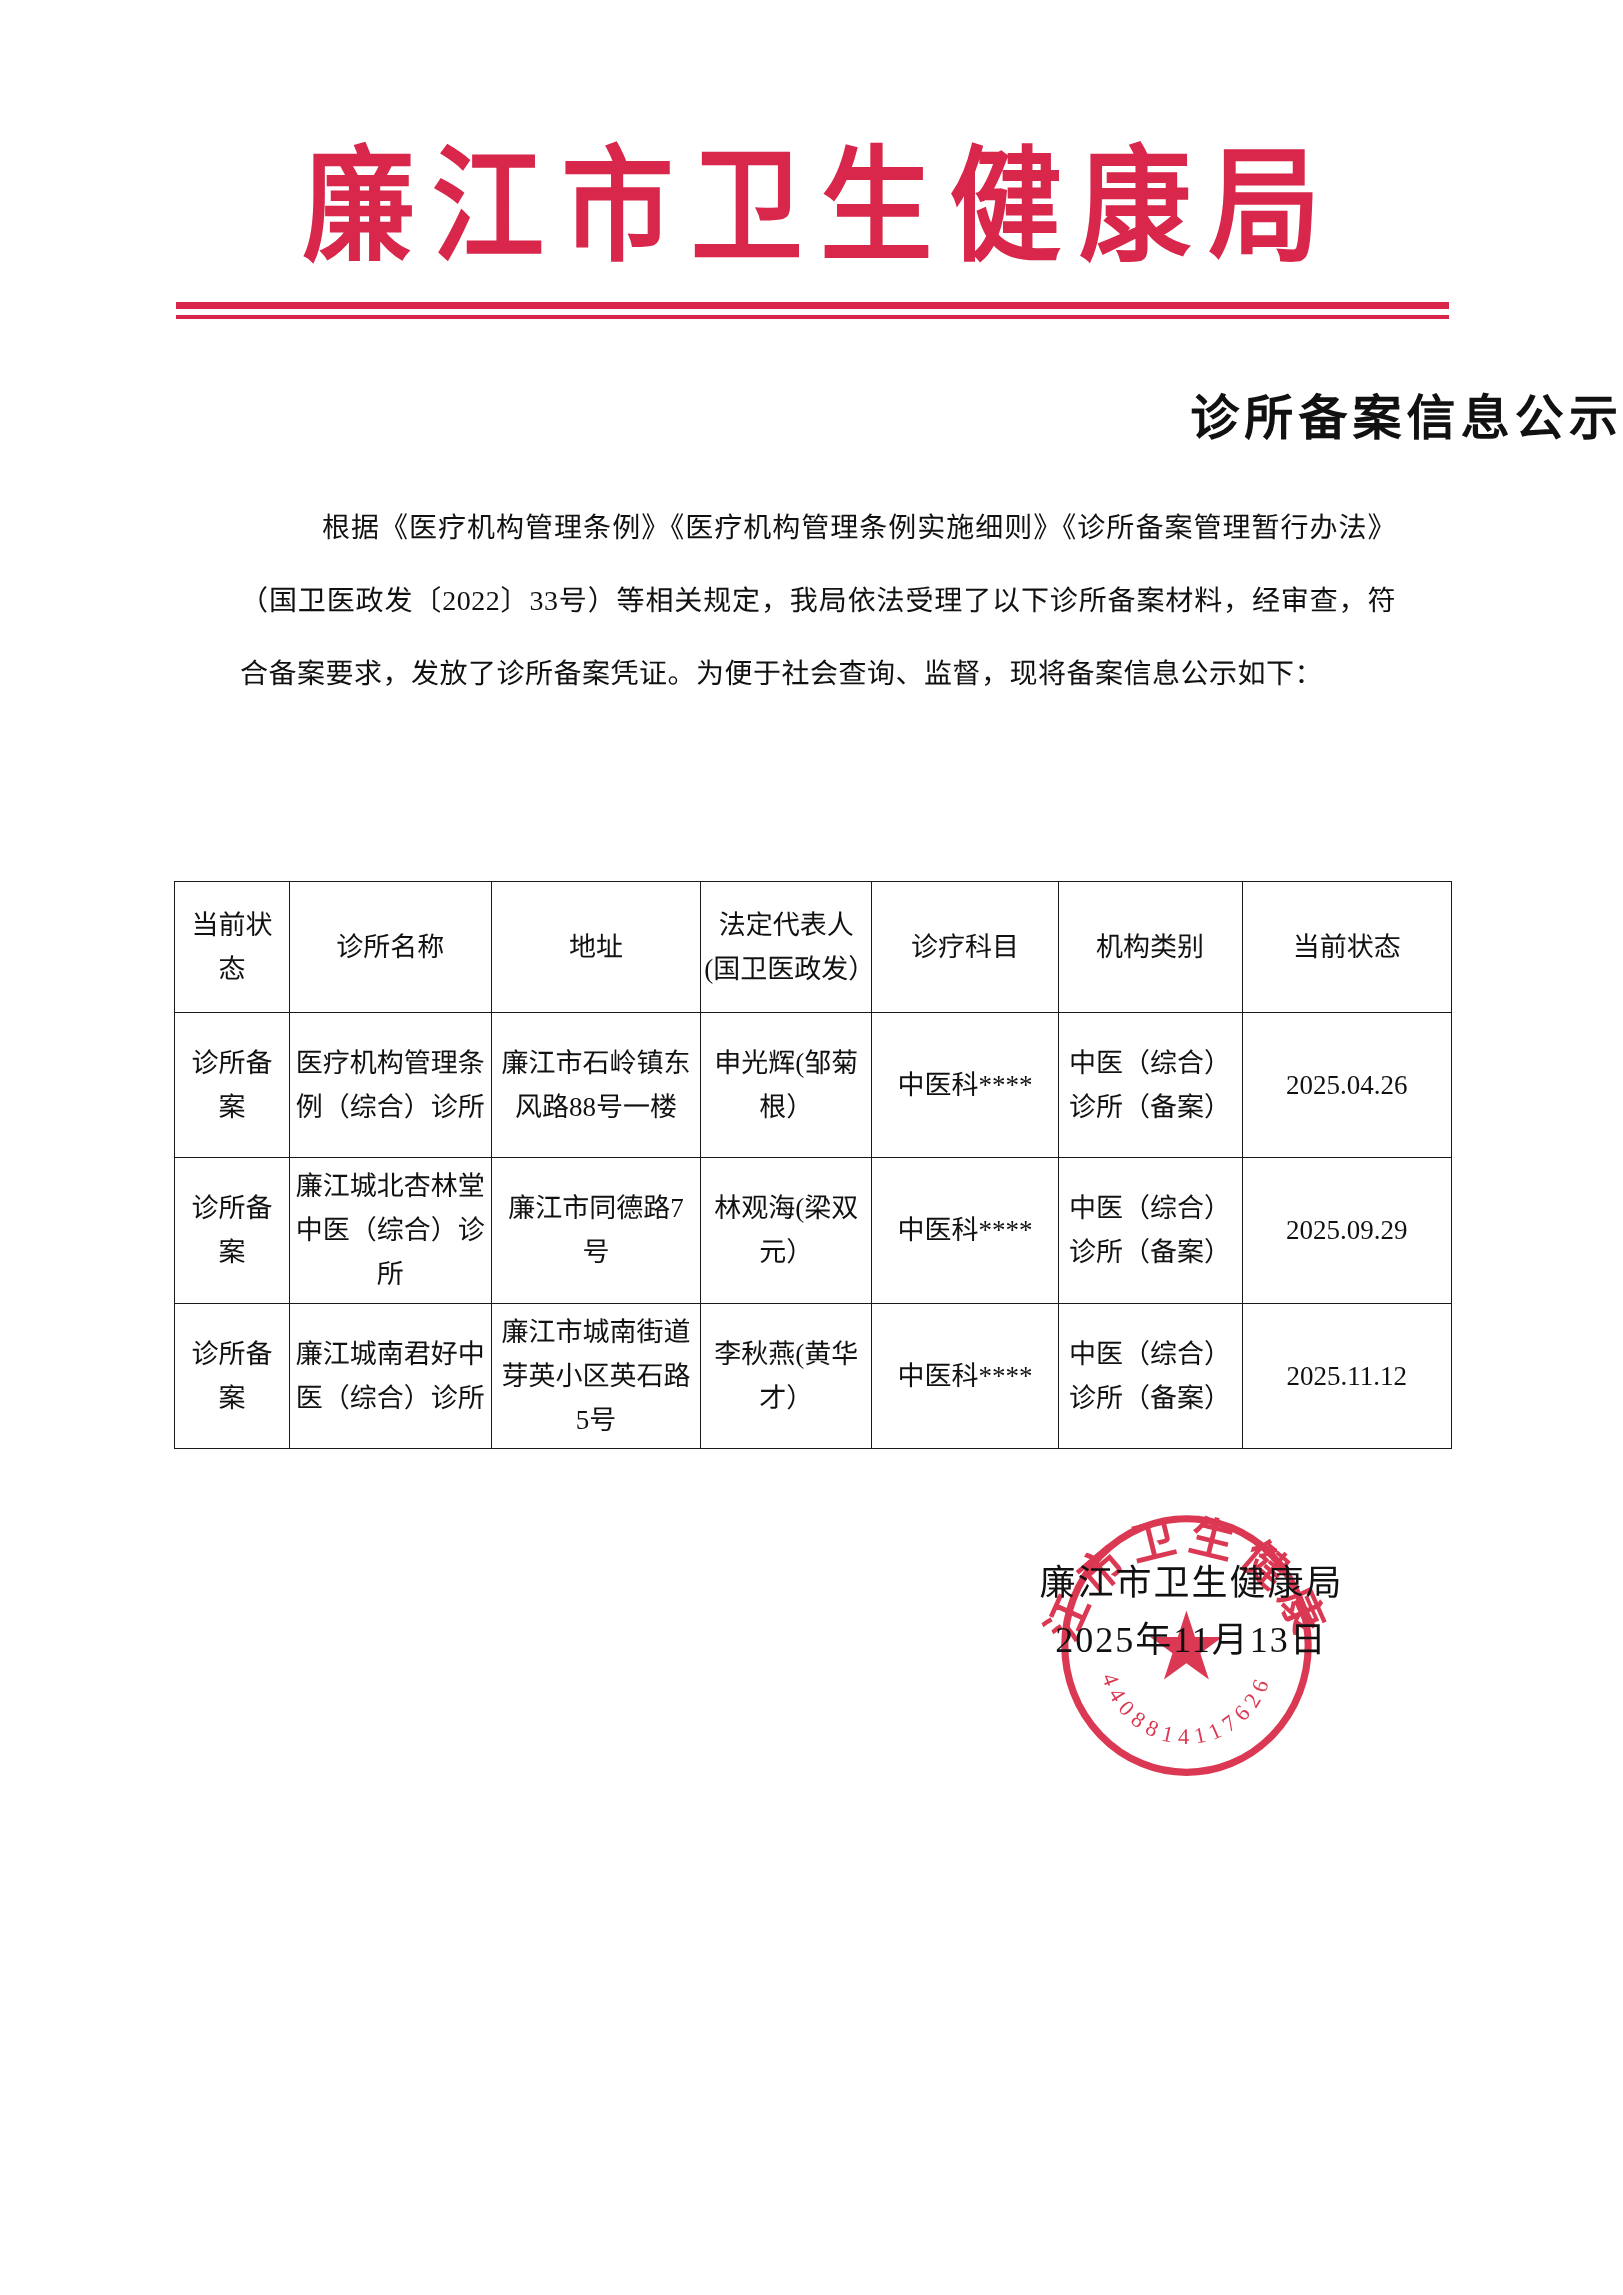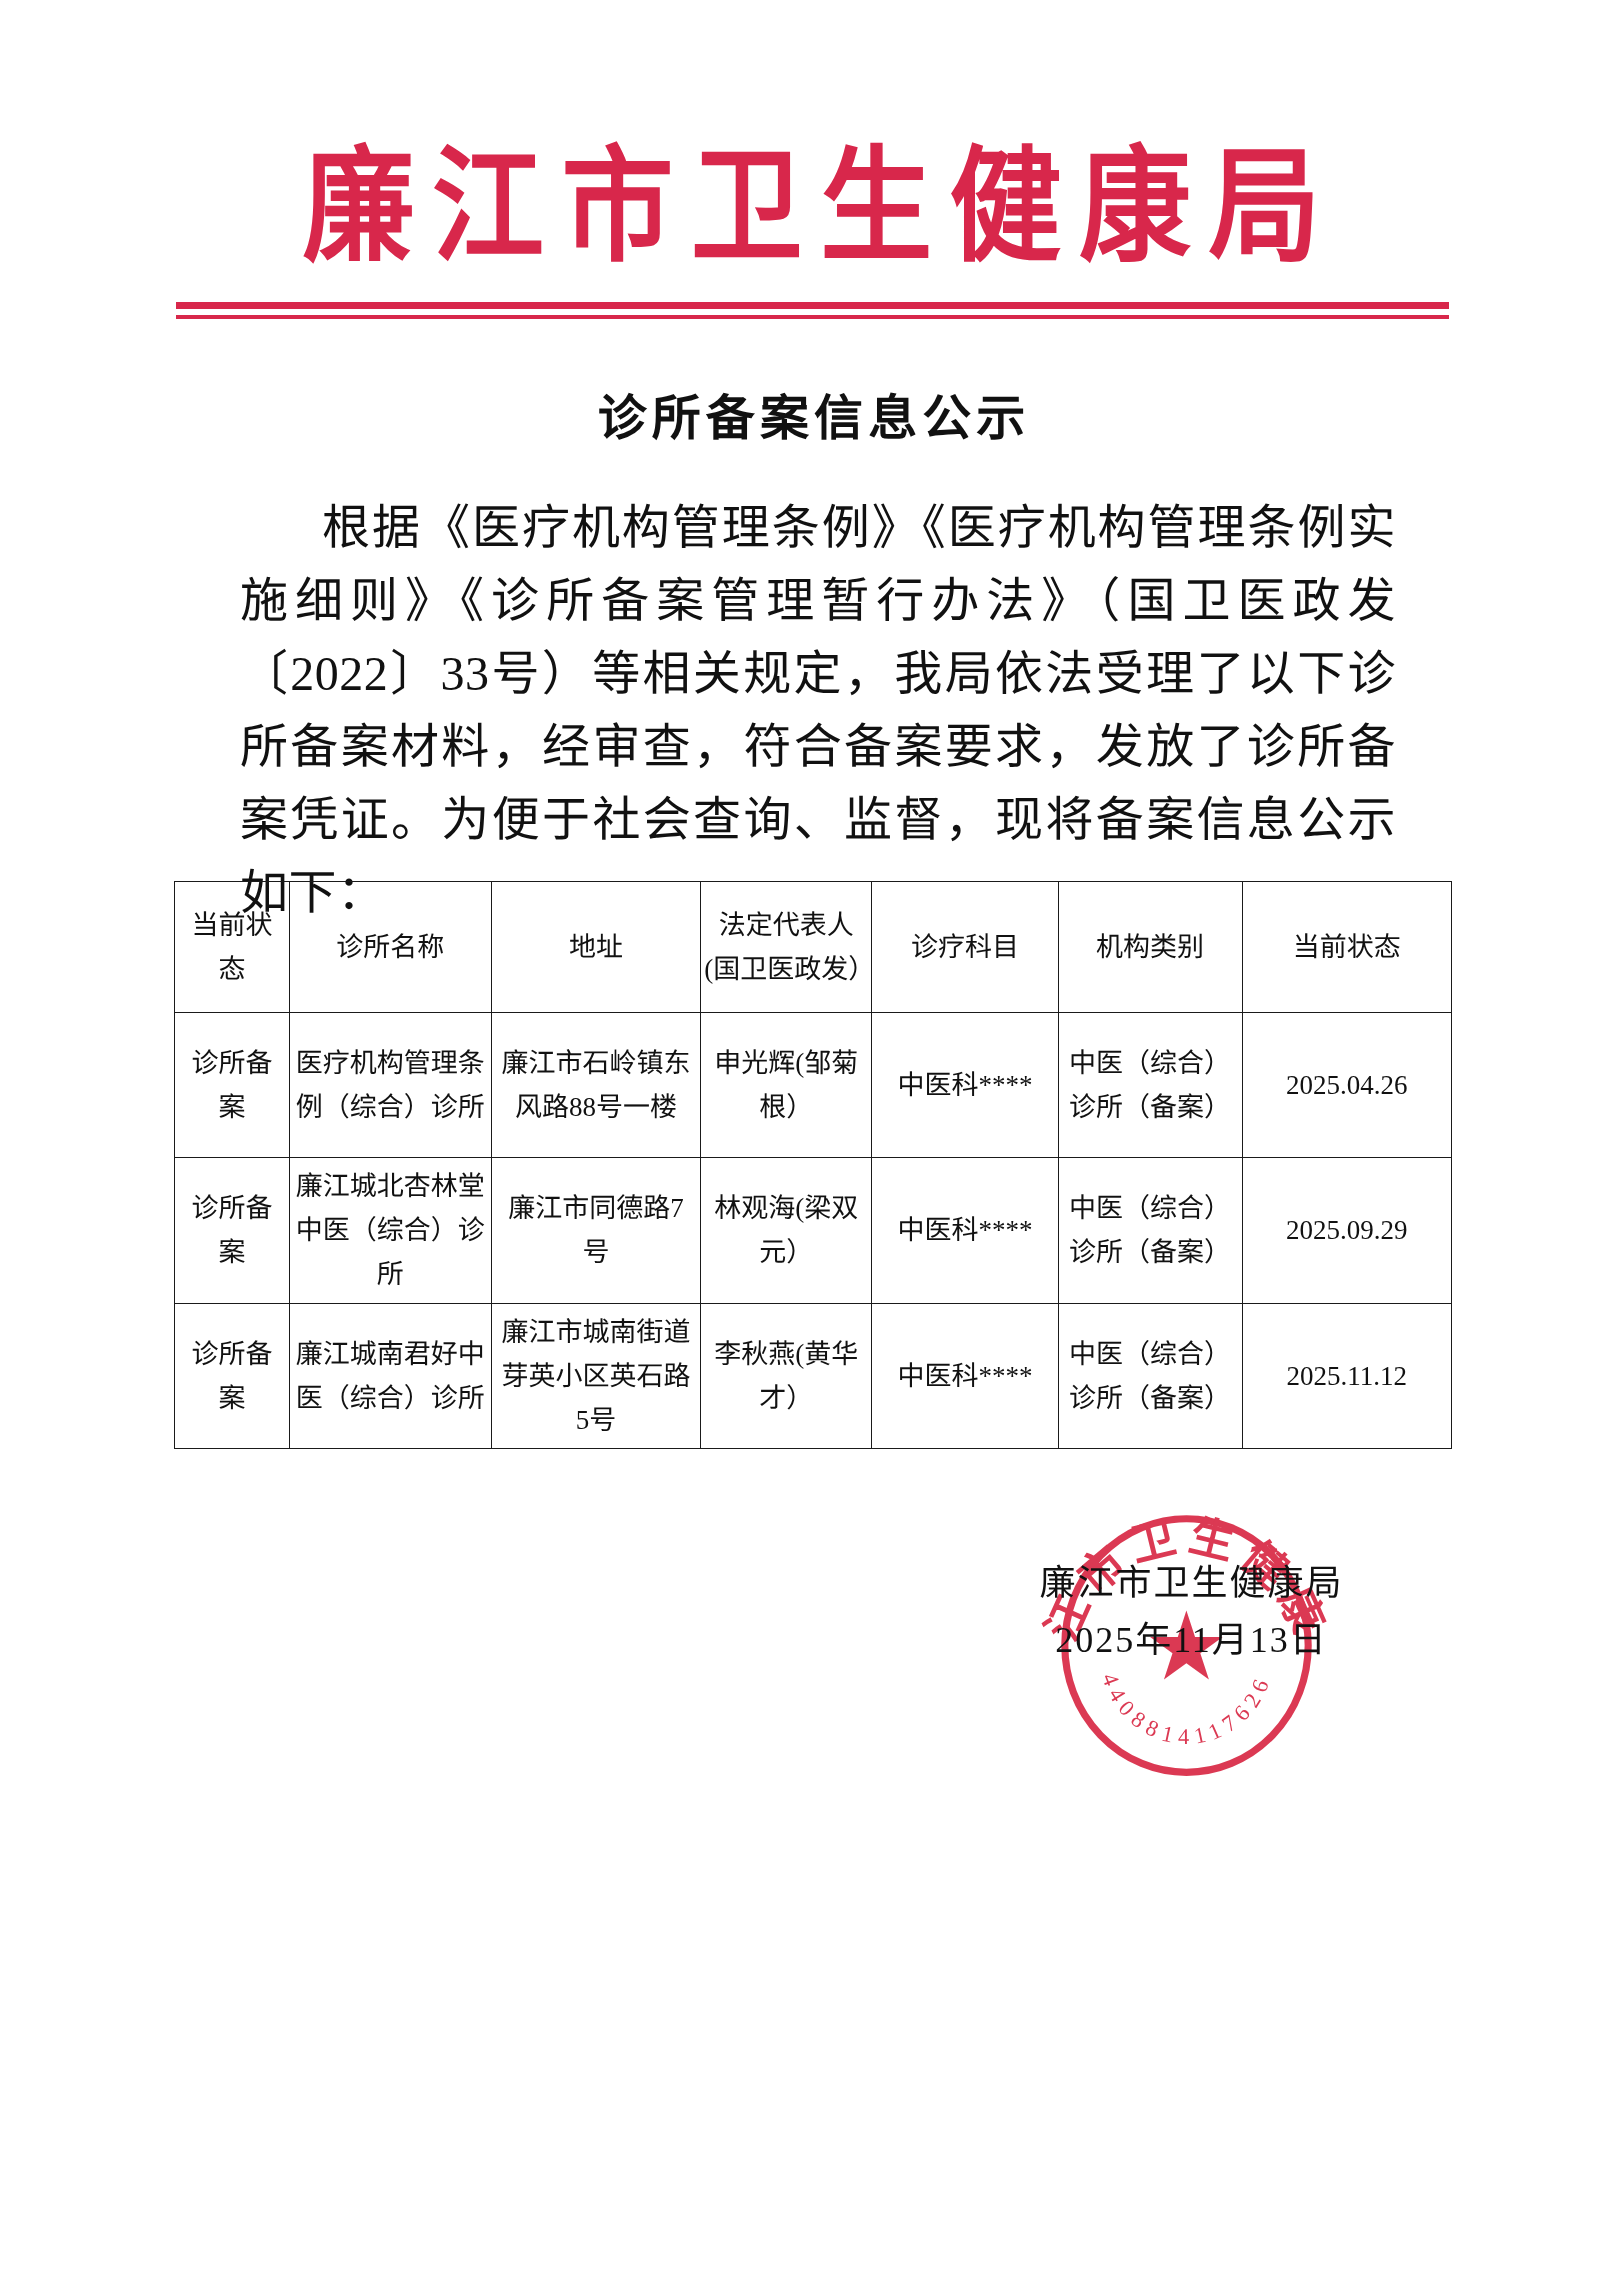--- a/index.html
+++ b/index.html
@@ -59,36 +59,36 @@
     width: 100%;
     margin-top: 6.1px;
   }
 
   
   .doc-title {
     position: absolute;
     left: 0;
     top: 378px;
     width: 100%;
-    text-align: center;
+    text-align: right;
     font-size: 49px;
     font-weight: bold;
     letter-spacing: 5.1px;
     text-indent: 5.1px;
     color: #111111;
     font-family: "Liberation Serif", "DejaVu Serif", serif;
   }
 
   
   .body-text {
     position: absolute;
     left: 240px;
     top: 491px;
     width: 1156px;
-    font-size: 48px;
+    font-size: 28px;
     line-height: 73px;
     color: #111111;
     letter-spacing: 0.5px;
     text-align: justify;
   }
   .body-text p {
     margin: 0;
     text-indent: 82px;
   }
 

